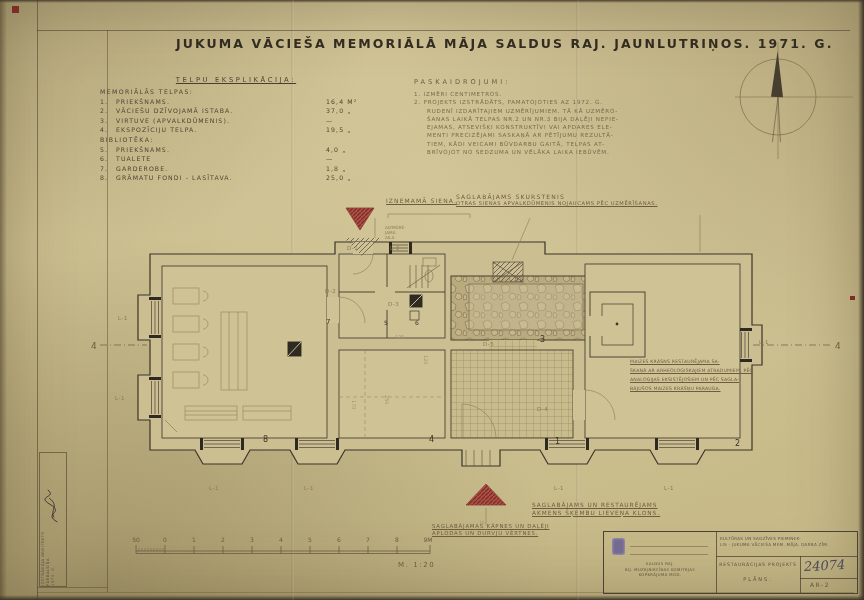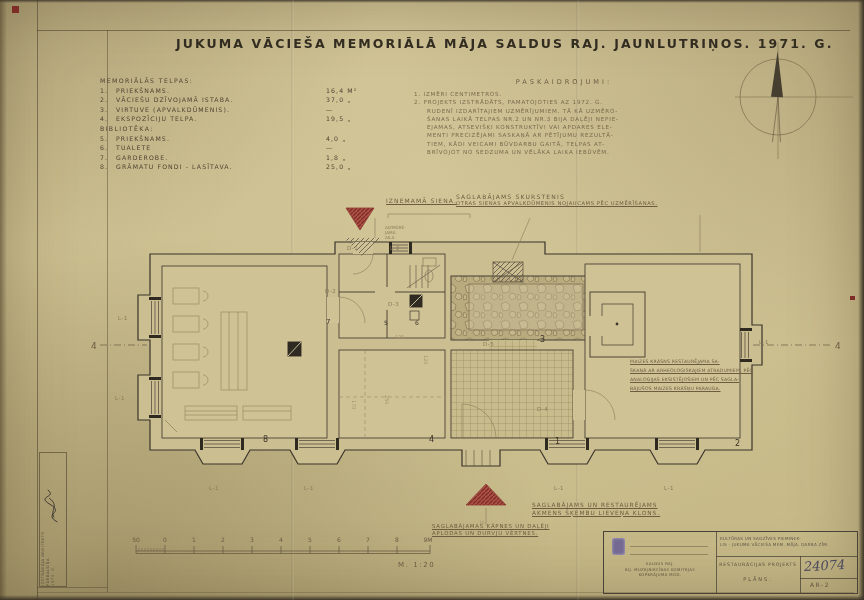--- a/index.html
+++ b/index.html
@@ -30,21 +30,21 @@
   .legend{position:absolute;left:100px;top:76px;width:272px;color:#4f4433;}
   .legend .hd{font-size:6.8px;letter-spacing:2.6px;text-align:center;color:#4a3f2d;
     text-decoration:underline;margin-bottom:3px;}
   .legend .grp{font-size:6.2px;letter-spacing:1.4px;line-height:9.6px;}
   .lrow{display:flex;font-size:6.2px;letter-spacing:1.1px;line-height:9.6px;}
   .lrow .n{width:16px;}
   .lrow .nm{flex:1;}
   .lrow .ar{width:46px;text-align:left;}
   
   .notes{position:absolute;left:414px;top:78px;width:300px;color:#7a6a4e;}
-  .notes .hd{font-size:6.6px;letter-spacing:3px;text-align:center;color:#6b5c42;margin-bottom:4px;}
+  .notes .hd{font-size:6.6px;letter-spacing:3px;text-align:left;color:#6b5c42;margin-bottom:4px;}
   .notes .l{font-size:5.6px;letter-spacing:.8px;line-height:8.3px;white-space:nowrap;}
   .notes .l.cont{padding-left:13px;}
   
   .ann{position:absolute;color:#6d5c40;white-space:nowrap;}
   .ann u{text-decoration:underline;}
   .ann div{white-space:nowrap;}
   
   .scalelabel{position:absolute;left:398px;top:561px;font-size:7px;letter-spacing:1.6px;color:#6b5c42;}
   
   .stamp{position:absolute;left:39px;top:452px;width:26px;height:133px;border:1px solid rgba(74,63,42,.6);}
@@ -81,20 +81,21 @@
   <div class="fline" style="left:107px;top:30px;bottom:8px;width:1px;opacity:.8"></div>
   <div class="fline" style="left:37px;right:14px;top:30px;height:1px"></div>
   <div class="fline" style="left:37px;right:10px;top:592px;height:1px;opacity:.5"></div>
   <div class="fline" style="left:37px;width:70px;top:587px;height:1px;opacity:.7"></div>
   <div class="redsq" style="left:12px;top:6px;width:7px;height:7px"></div>
   <div class="redsq" style="left:850px;top:296px;width:5px;height:4px"></div>
 
   <div class="title">JUKUMA VĀCIEŠA MEMORIĀLĀ MĀJA SALDUS RAJ. JAUNLUTRIŅOS. 1971. G.</div>
 
   <div class="legend">
+    <div class="hd">TELPU EKSPLIKĀCIJA:</div>
     <div class="grp">MEMORIĀLĀS TELPAS:</div>
     <div class="lrow">
         <span class="n">1.</span>
         <span class="nm">PRIEKŠNAMS.</span>
         <span class="ar">16,4 M²</span>
       </div>
     <div class="lrow">
         <span class="n">2.</span>
         <span class="nm">VĀCIEŠU DZĪVOJAMĀ ISTABA.</span>
         <span class="ar">37,0 „</span>

